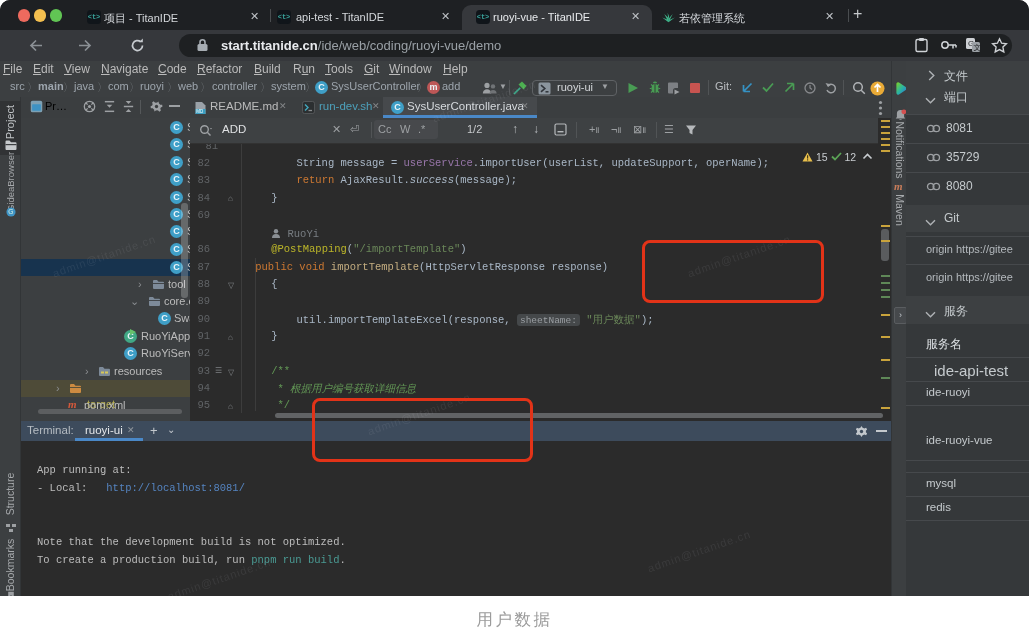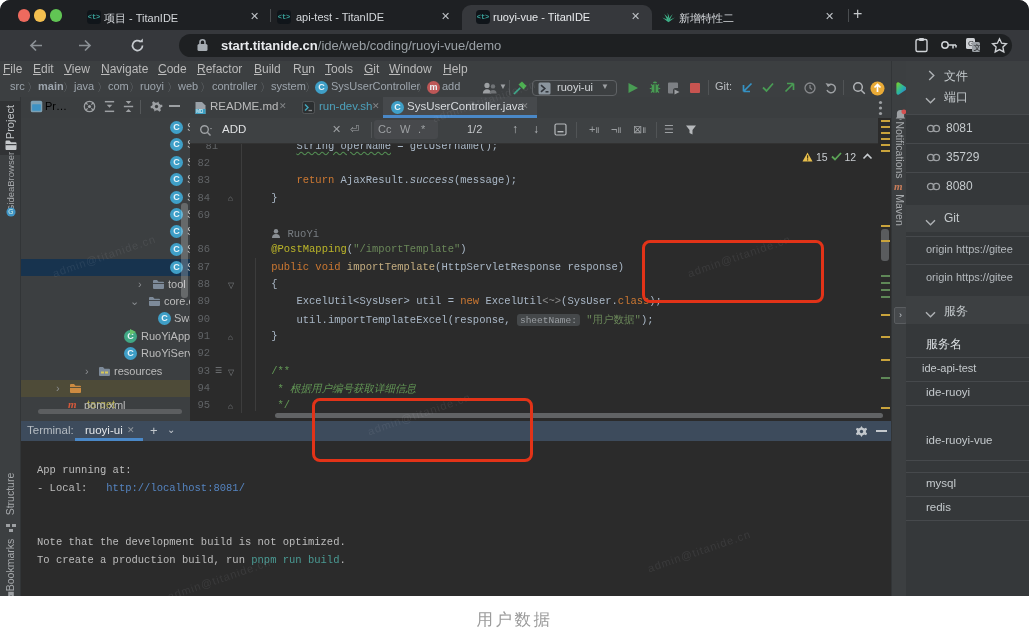--- a/index.html
+++ b/index.html
@@ -89,21 +89,21 @@
     </div>
     <div class="tab" style="left:462px; width:190px; color:#e8eaed;">
       <div class="fav" style="left:14px;">&lt;t&gt;</div>
       <div class="tabtxt" style="left:31px;">ruoyi-vue - TitanIDE</div>
       <div class="tclose" style="left:169px;">✕</div>
     </div>
     <div class="tab" style="left:654px; width:192px;">
       <svg style="position:absolute;left:7px;top:5px;" width="15" height="14" viewBox="0 0 16 16">
           <path d="M8 14 L7 3 L8.6 7 Z M8 14 L3.2 4.5 L8 9 Z M8 14 L12.8 4.5 L8.6 9.5 Z M8 14 L0.8 8.5 L6.5 10.8 Z M8 14 L15.2 8.5 L9.5 11 Z" fill="#3eb48a"></path>
         </svg>
-      <div class="tabtxt" style="left:25px;">新增特性二</div>
+      <div class="tabtxt" style="left:25px;">若依管理系统</div>
       <div class="tclose" style="left:171px;">✕</div>
     </div>
     <div class="tsep" style="left:848px;"></div>
     <div style="position:absolute; left:853px; top:4.5px; font-size:16px; color:#c6c9cc;">+</div>
   </div>
 
   <div id="toolbar">
     <svg class="navic" style="left:28px; top:6.5px;" width="17" height="17" viewBox="0 0 17 17">
         <path d="M14 8.5 H3.5 M8 3.5 L3 8.5 L8 13.5" stroke="#8b9095" stroke-width="1.7" fill="none"></path>
       </svg>
@@ -412,31 +412,30 @@
           <div style="position:absolute;left:63px;top:2px;">pom.xml</div>
         </div>
       <div style="position:absolute; left:160px; top:85px; width:7px; height:95px; background:rgba(255,255,255,0.22); border-radius:3px;"></div>
       <div style="position:absolute; left:17px; top:291.5px; width:144px; height:5px; background:#5c5e60; border-radius:2.5px;"></div>
     </div>
     <div id="editor">
 
       <div style="position:absolute; left:51px; top:24px; width:1px; height:271px; background:#3d3d3d;"></div>
       <div style="position:absolute; left:64.5px; top:140px; width:1px; height:153px; background:#3c3c3c;"></div>
 
-      <div class="eline" style="top:22.1px; left:56px;">        <span style="text-decoration:underline wavy #548f54; text-underline-offset:2px;">String operName</span> = getUsername();</div>
+      <div class="eline" style="top:39.4px; left:56px;">        String message = <span class="fld">userService</span>.importUser(userList, updateSupport, operName);</div>
       <div class="eline" style="top:56.7px; left:56px;">        <span class="kw">return</span> AjaxResult.<i>success</i>(message);</div>
       <div class="eline" style="top:74px; left:56px;">    }</div>
       <div class="eline" style="top:108.6px; left:56px; color:#787d82;">    <svg style="position:relative; top:2px;" width="10" height="11" viewBox="0 0 10 11">
             <circle cx="5" cy="3.2" r="2.2" fill="#8a8f94"></circle>
             <path d="M1 10 a4 4 0 0 1 8 0 Z" fill="#8a8f94"></path>
           </svg> RuoYi</div>
       <div class="eline" style="top:125.9px; left:56px;">    <span class="ann">@PostMapping</span>(<span class="str">"/importTemplate"</span>)</div>
-      <div class="eline" style="top:143.2px; left:56px;">    <span class="kw">public void</span> <span class="mth">importTemplate</span>(<b style="font-weight:normal;">HttpServletResponse</b> response)</div>
+      <div class="eline" style="top:143.2px; left:40px;">    <span class="kw">public void</span> <span class="mth">importTemplate</span>(<b style="font-weight:normal;">HttpServletResponse</b> response)</div>
       <div class="eline" style="top:160.5px; left:56px;">    {</div>
-      <div class="eline" style="top:177.8px; left:56px;">        ExcelUtil&lt;SysUser&gt; util = <span class="kw">new</span> ExcelUtil<span class="fold">&lt;~&gt;</span>(SysUser.<span class="kw">class</span>);</div>
       <div class="eline" style="top:195.1px; left:56px;">        util.importTemplateExcel(response, <span style="background:#45484a; color:#9a9ea2; border-radius:3px; font-size:9.5px; padding:0.5px 3px;">sheetName:</span> <span class="str">"用户数据"</span>);</div>
       <div class="eline" style="top:212.4px; left:56px;">    }</div>
       <div class="eline" style="top:247px; left:56px;"><span class="cmt">    /**</span></div>
       <div class="eline" style="top:264.3px; left:56px;"><span class="cmt">     * <i>根据用户编号获取详细信息</i></span></div>
       <div class="eline" style="top:281.6px; left:56px;"><span class="cmt">     */</span></div>
 
       <div class="lnum" style="left:8px; top:22.1px;">81</div>
       <div class="lnum" style="left:0px; top:39.4px;">82</div>
       <div class="lnum" style="left:0px; top:56.7px;">83</div>
       <div class="lnum" style="left:0px; top:74px;">84</div>
@@ -604,21 +603,21 @@
       <div class="rrow" style="top:175px;"></div>
       <div class="rtext" style="left:20px; top:182px; font-size:11px; color:#b4b9bd;">origin https://gitee</div>
       <div class="rrow" style="top:203px;"></div>
       <div class="rtext" style="left:20px; top:210px; font-size:11px; color:#b4b9bd;">origin https://gitee</div>
       <svg class="abs" style="left:19px; top:250px;" width="11" height="7" viewBox="0 0 11 7">
           <path d="M1 1.2 L5.5 5.8 L10 1.2" stroke="#aeb1b4" stroke-width="1.4" fill="none"></path>
         </svg>
         <div class="rtext" style="left:38px; top:242px;">服务</div>
       <div class="rtext" style="left:20px; top:275px; color:#dde1e4;">服务名</div>
       <div class="rrow" style="top:296px;"></div>
-      <div class="rtext" style="left:16px; top:301px; font-size:11px;">ide-api-test</div>
+      <div class="rtext" style="left:28px; top:301px; font-size:15px;">ide-api-test</div>
       <div class="rrow" style="top:320px;"></div>
       <div class="rtext" style="left:20px; top:325px; font-size:11.5px;">ide-ruoyi</div>
       <div class="rrow" style="top:344px;"></div>
       <div class="rtext" style="left:20px; top:373px; font-size:11.5px;">ide-ruoyi-vue</div>
       <div class="rrow" style="top:399px;"></div>
       <div class="rrow" style="top:411px;"></div>
       <div class="rtext" style="left:20px; top:416px; font-size:11.5px;">mysql</div>
       <div class="rrow" style="top:435px;"></div>
       <div class="rtext" style="left:20px; top:440px; font-size:11.5px;">redis</div>
       <div class="rrow" style="top:459px;"></div>

